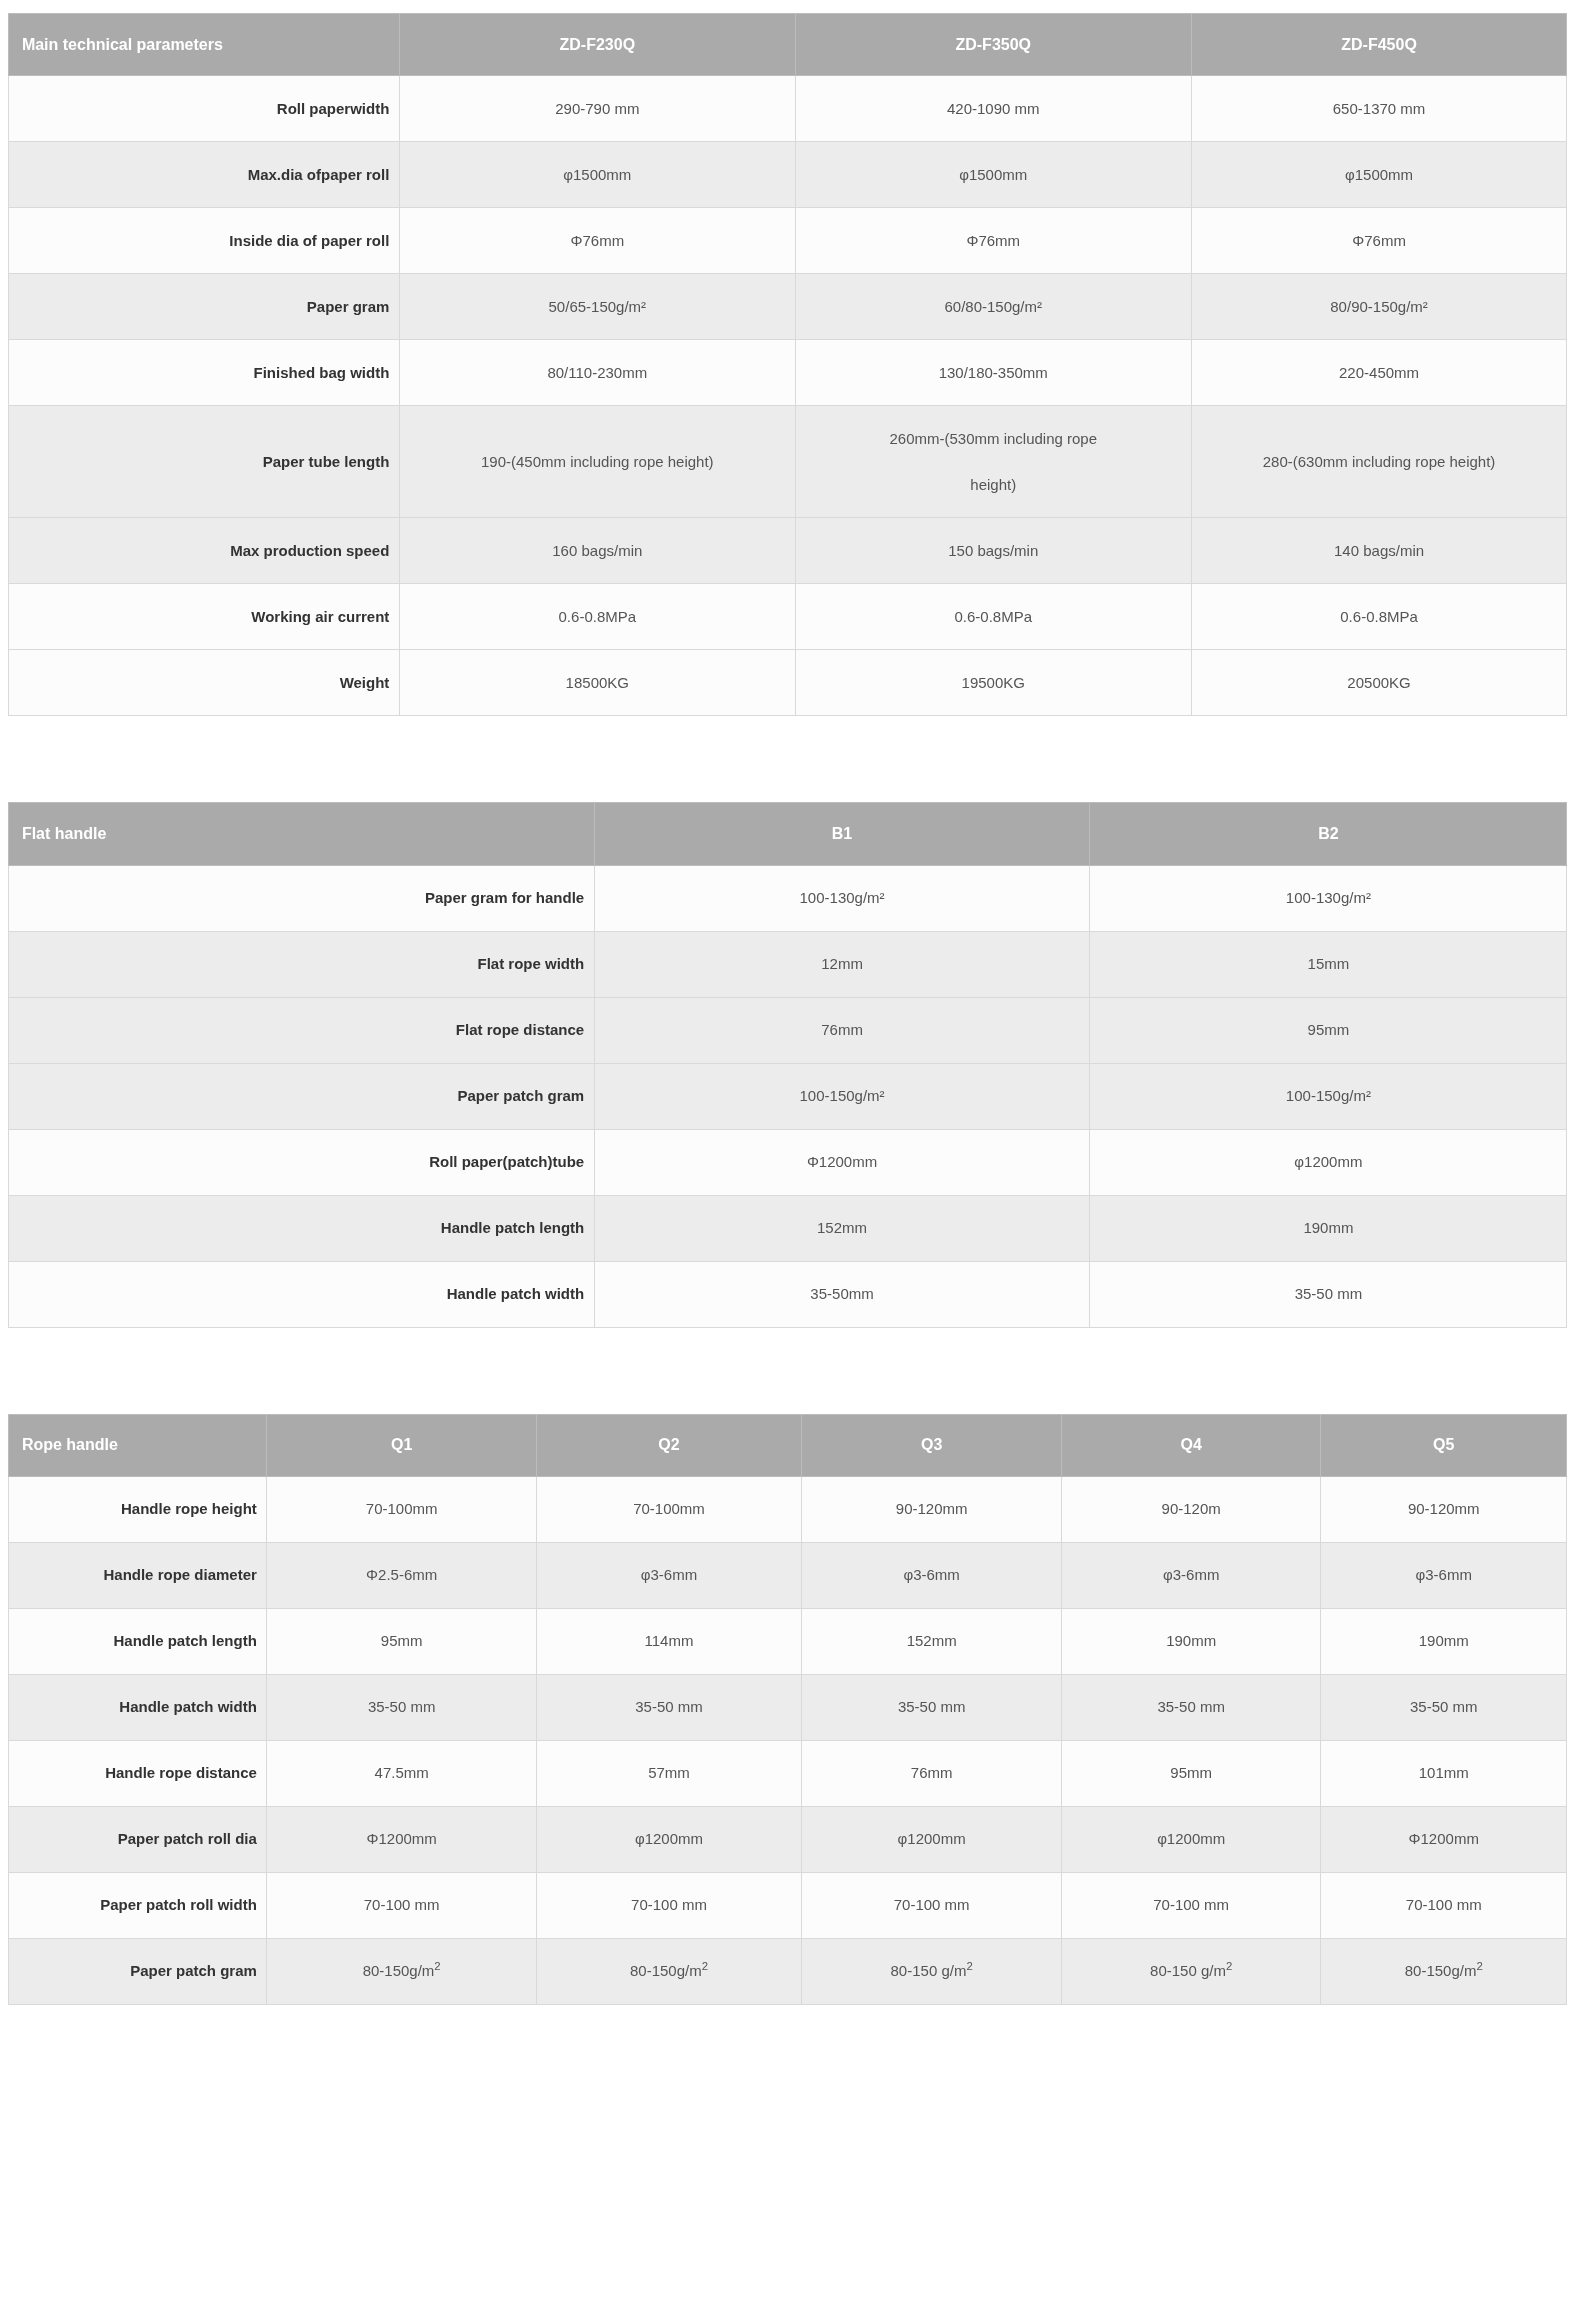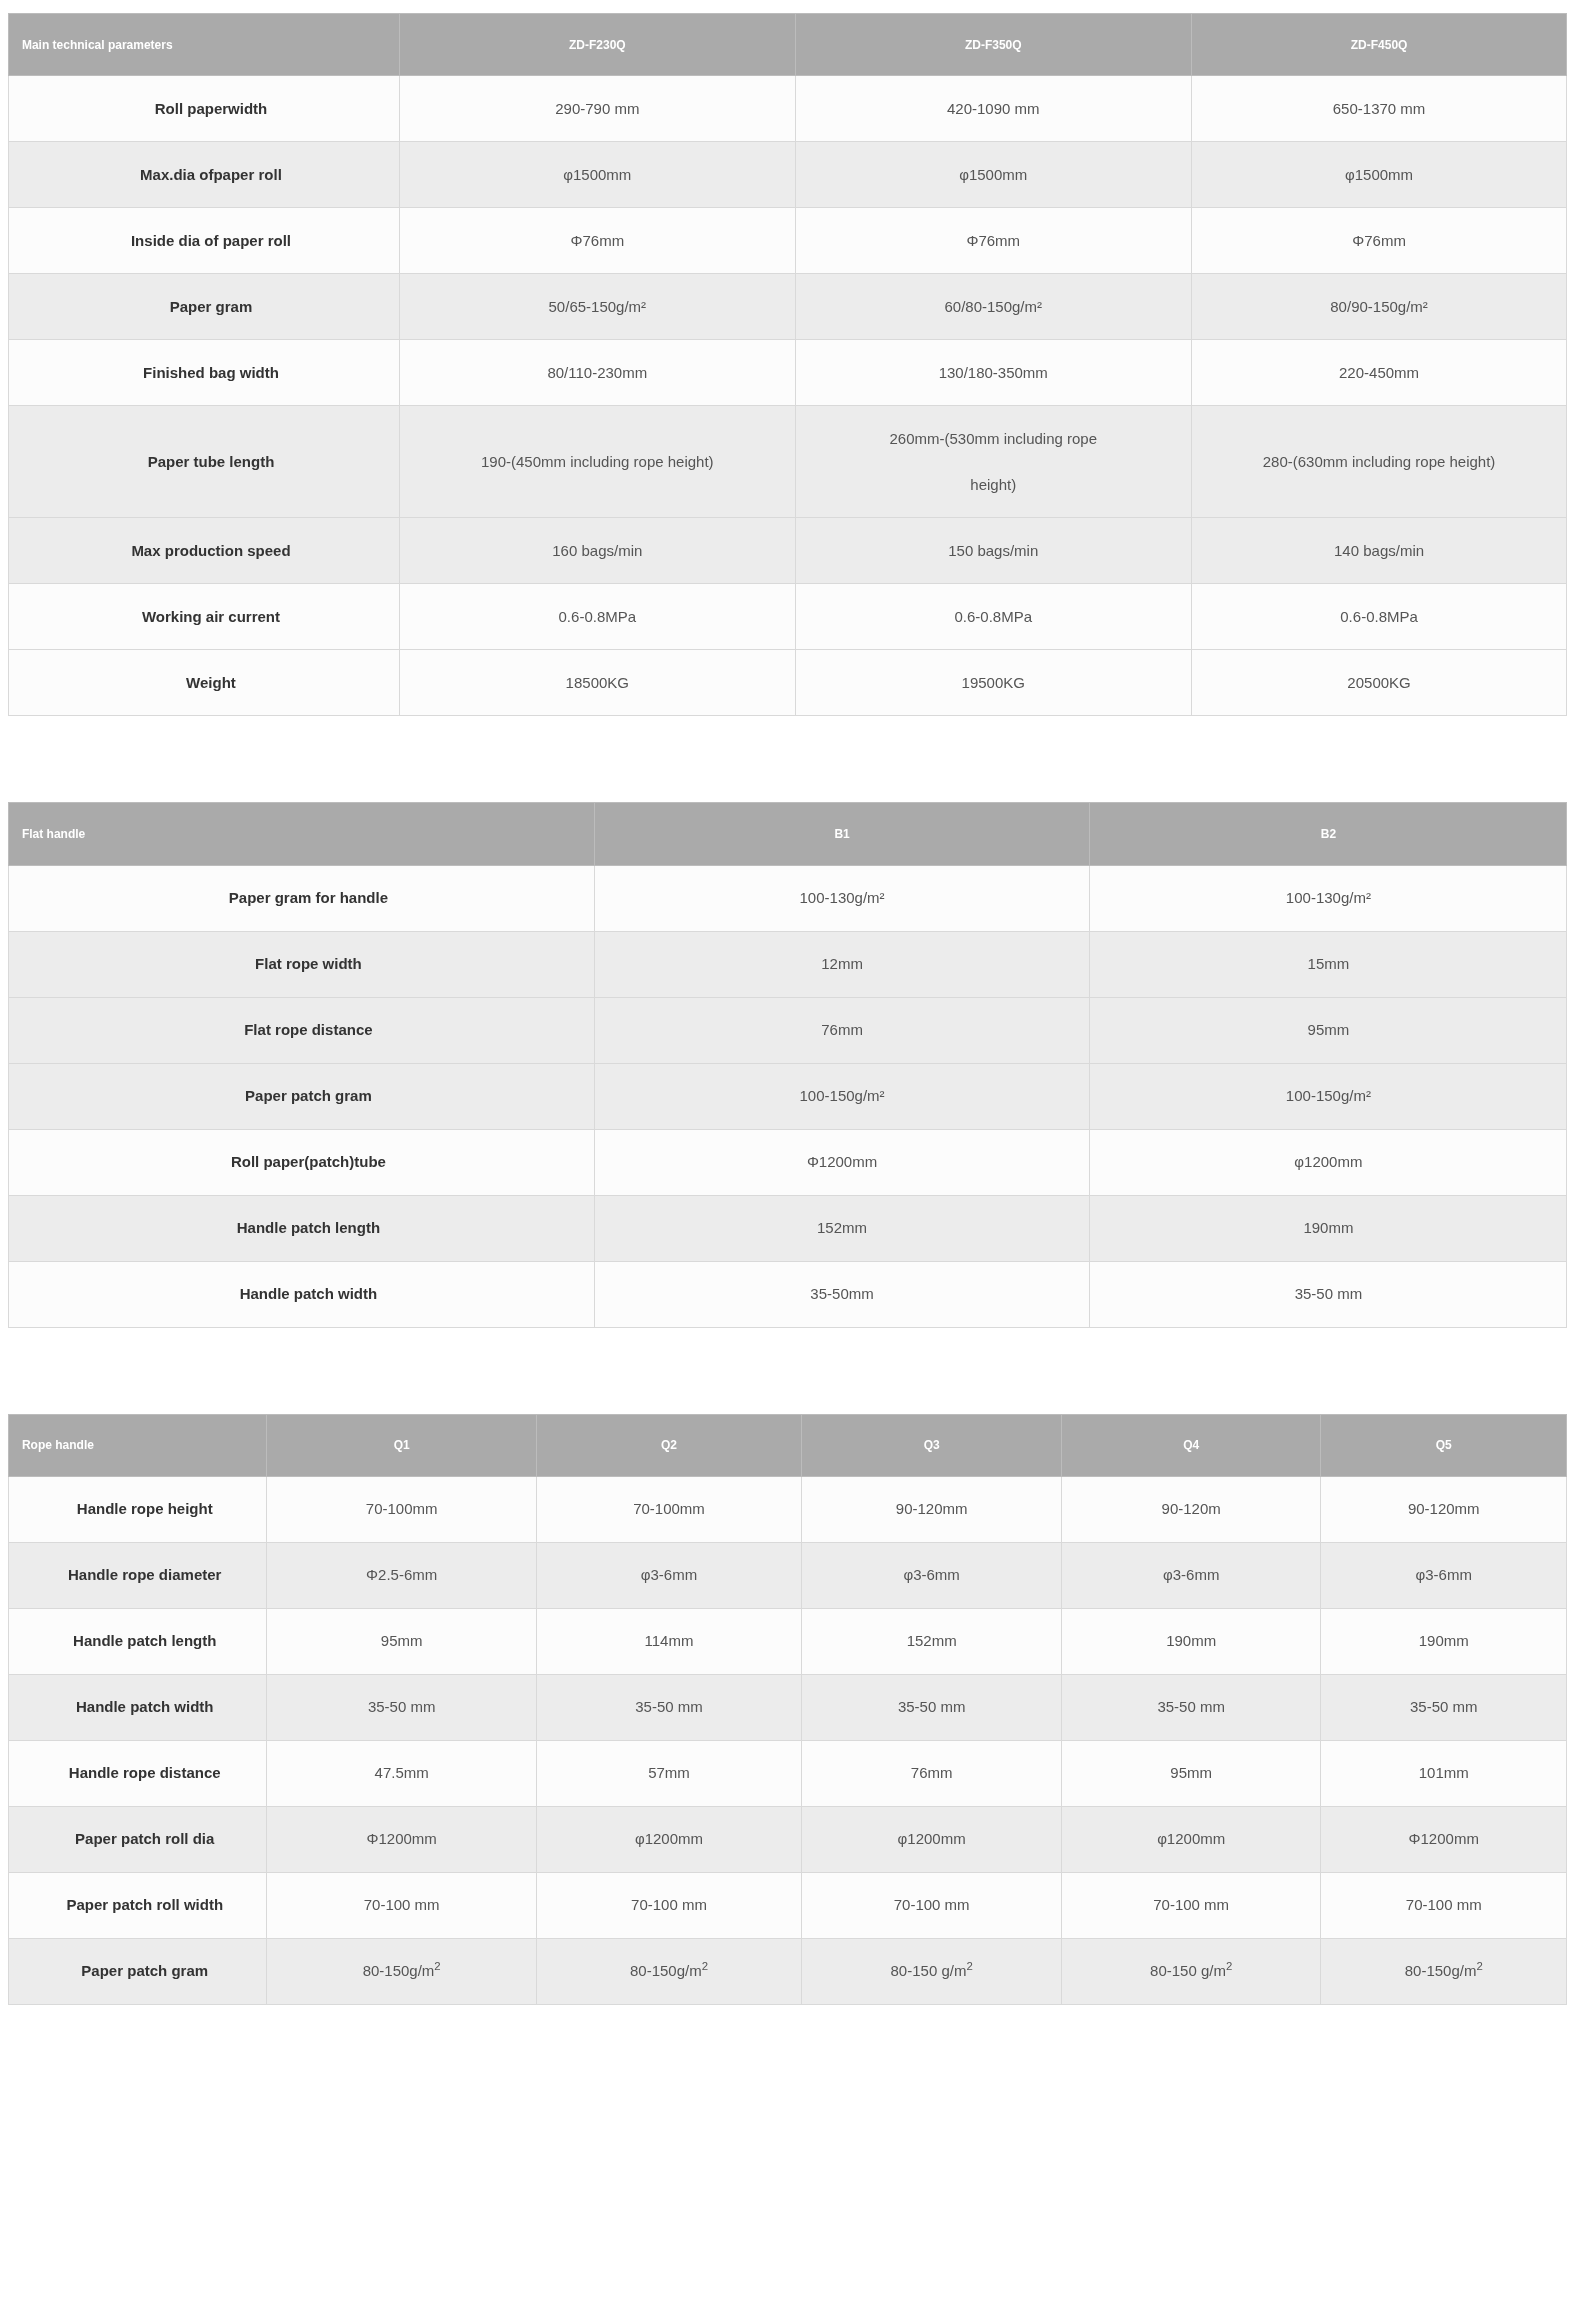--- a/index.html
+++ b/index.html
@@ -3,34 +3,34 @@
 <meta charset="utf-8">
 <style>
   html,body{margin:0;padding:0;background:#ffffff;}
   body{width:1575px;font-family:"Liberation Sans","DejaVu Sans",sans-serif;}
   .page{padding:13.3px 7.6px 28.5px 7.6px;box-sizing:border-box;}
   table.spec{width:100%;border-collapse:collapse;table-layout:fixed;margin:0 0 86px 0;}
   table.spec.last{margin-bottom:0;}
   table.spec th{
     background:var(--header-bg,#aaaaaa);
     color:var(--header-text,#ffffff);
-    font-size:12px;font-weight:bold;text-align:center;
+    font-size:16px;font-weight:bold;text-align:center;
     padding:7.6px 9.5px;line-height:46px;
     border:1px solid var(--header-border,#bcbcbc);
     overflow:hidden;
   }
   table.spec th.label-h{text-align:left;padding-left:13.3px;}
   table.spec td{
     font-size:15px;line-height:46px;padding:9.5px;
     border:1px solid var(--border,#d9d9d9);
     overflow:hidden;
   }
   table.spec td.label{
     font-weight:bold;color:var(--label-text,#333333);
-    text-align:center;padding-left:24px;white-space:normal;
+    text-align:right;padding-left:24px;white-space:normal;
   }
   table.spec td.val{
     color:var(--value-text,#555555);
     text-align:center;white-space:pre-line;
   }
   tr.odd{background:var(--row-light,#fcfcfc);}
   tr.even{background:var(--row-shaded,#ececec);}
   sup{font-size:11.4px;line-height:0;vertical-align:super;}
 </style>
 </head>

